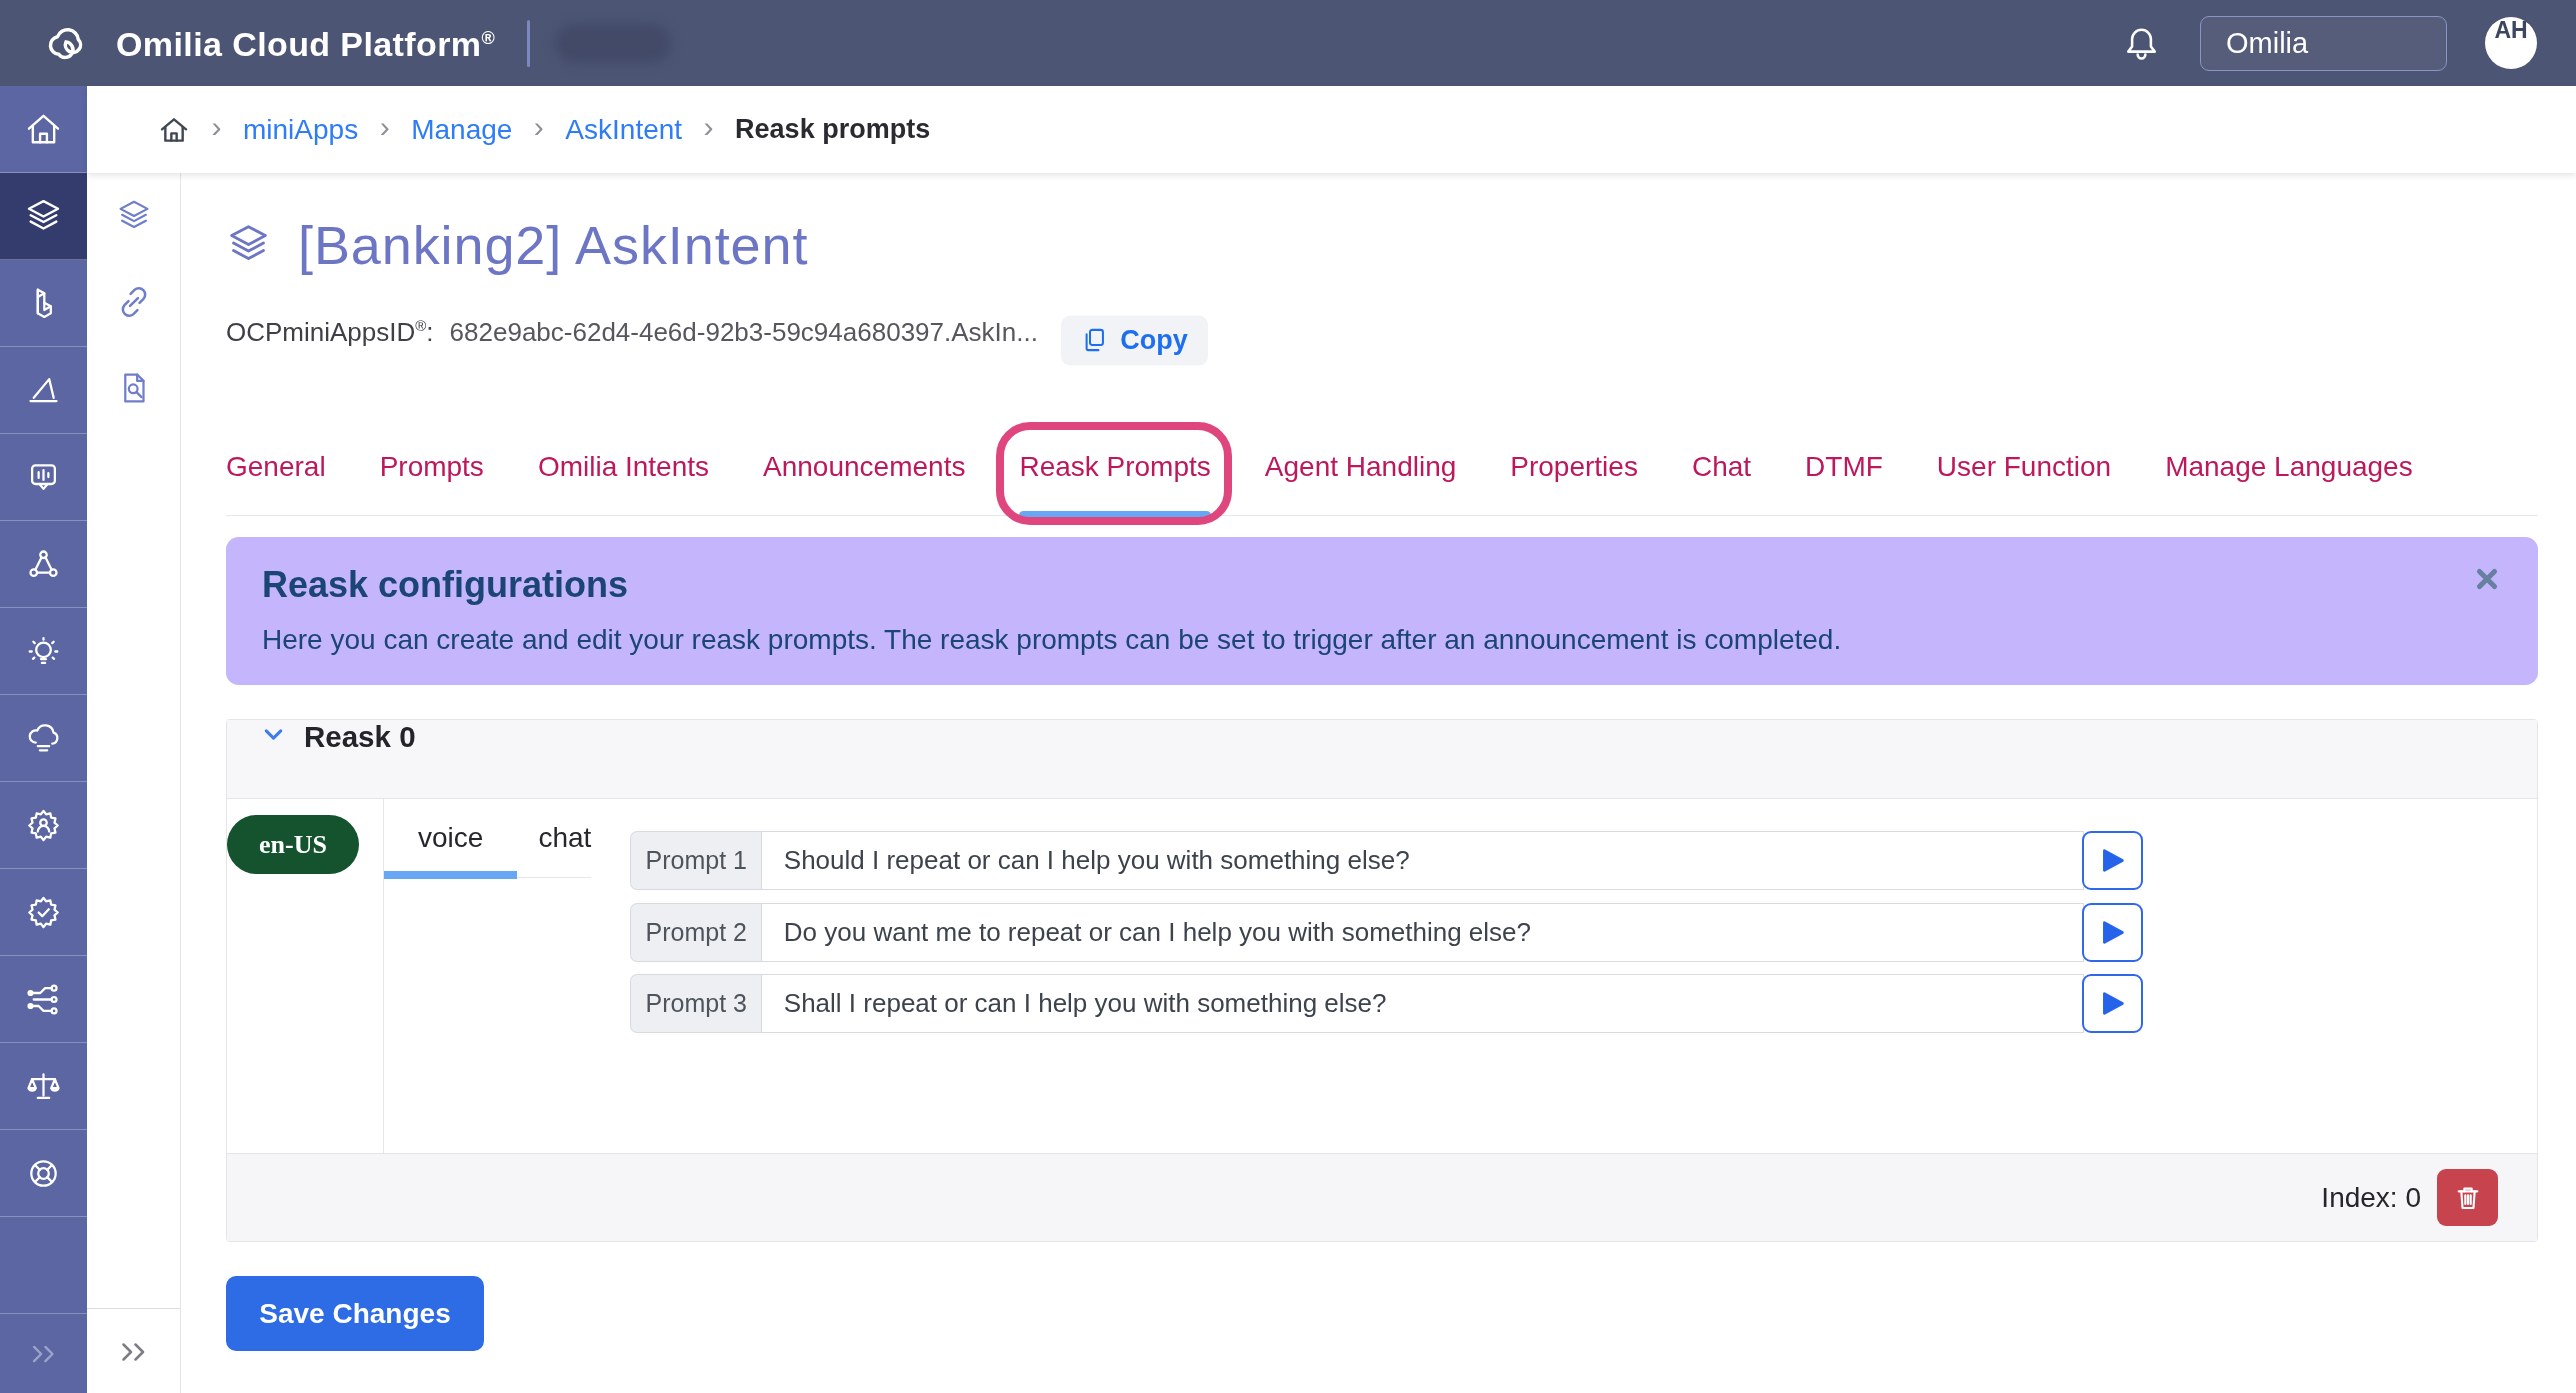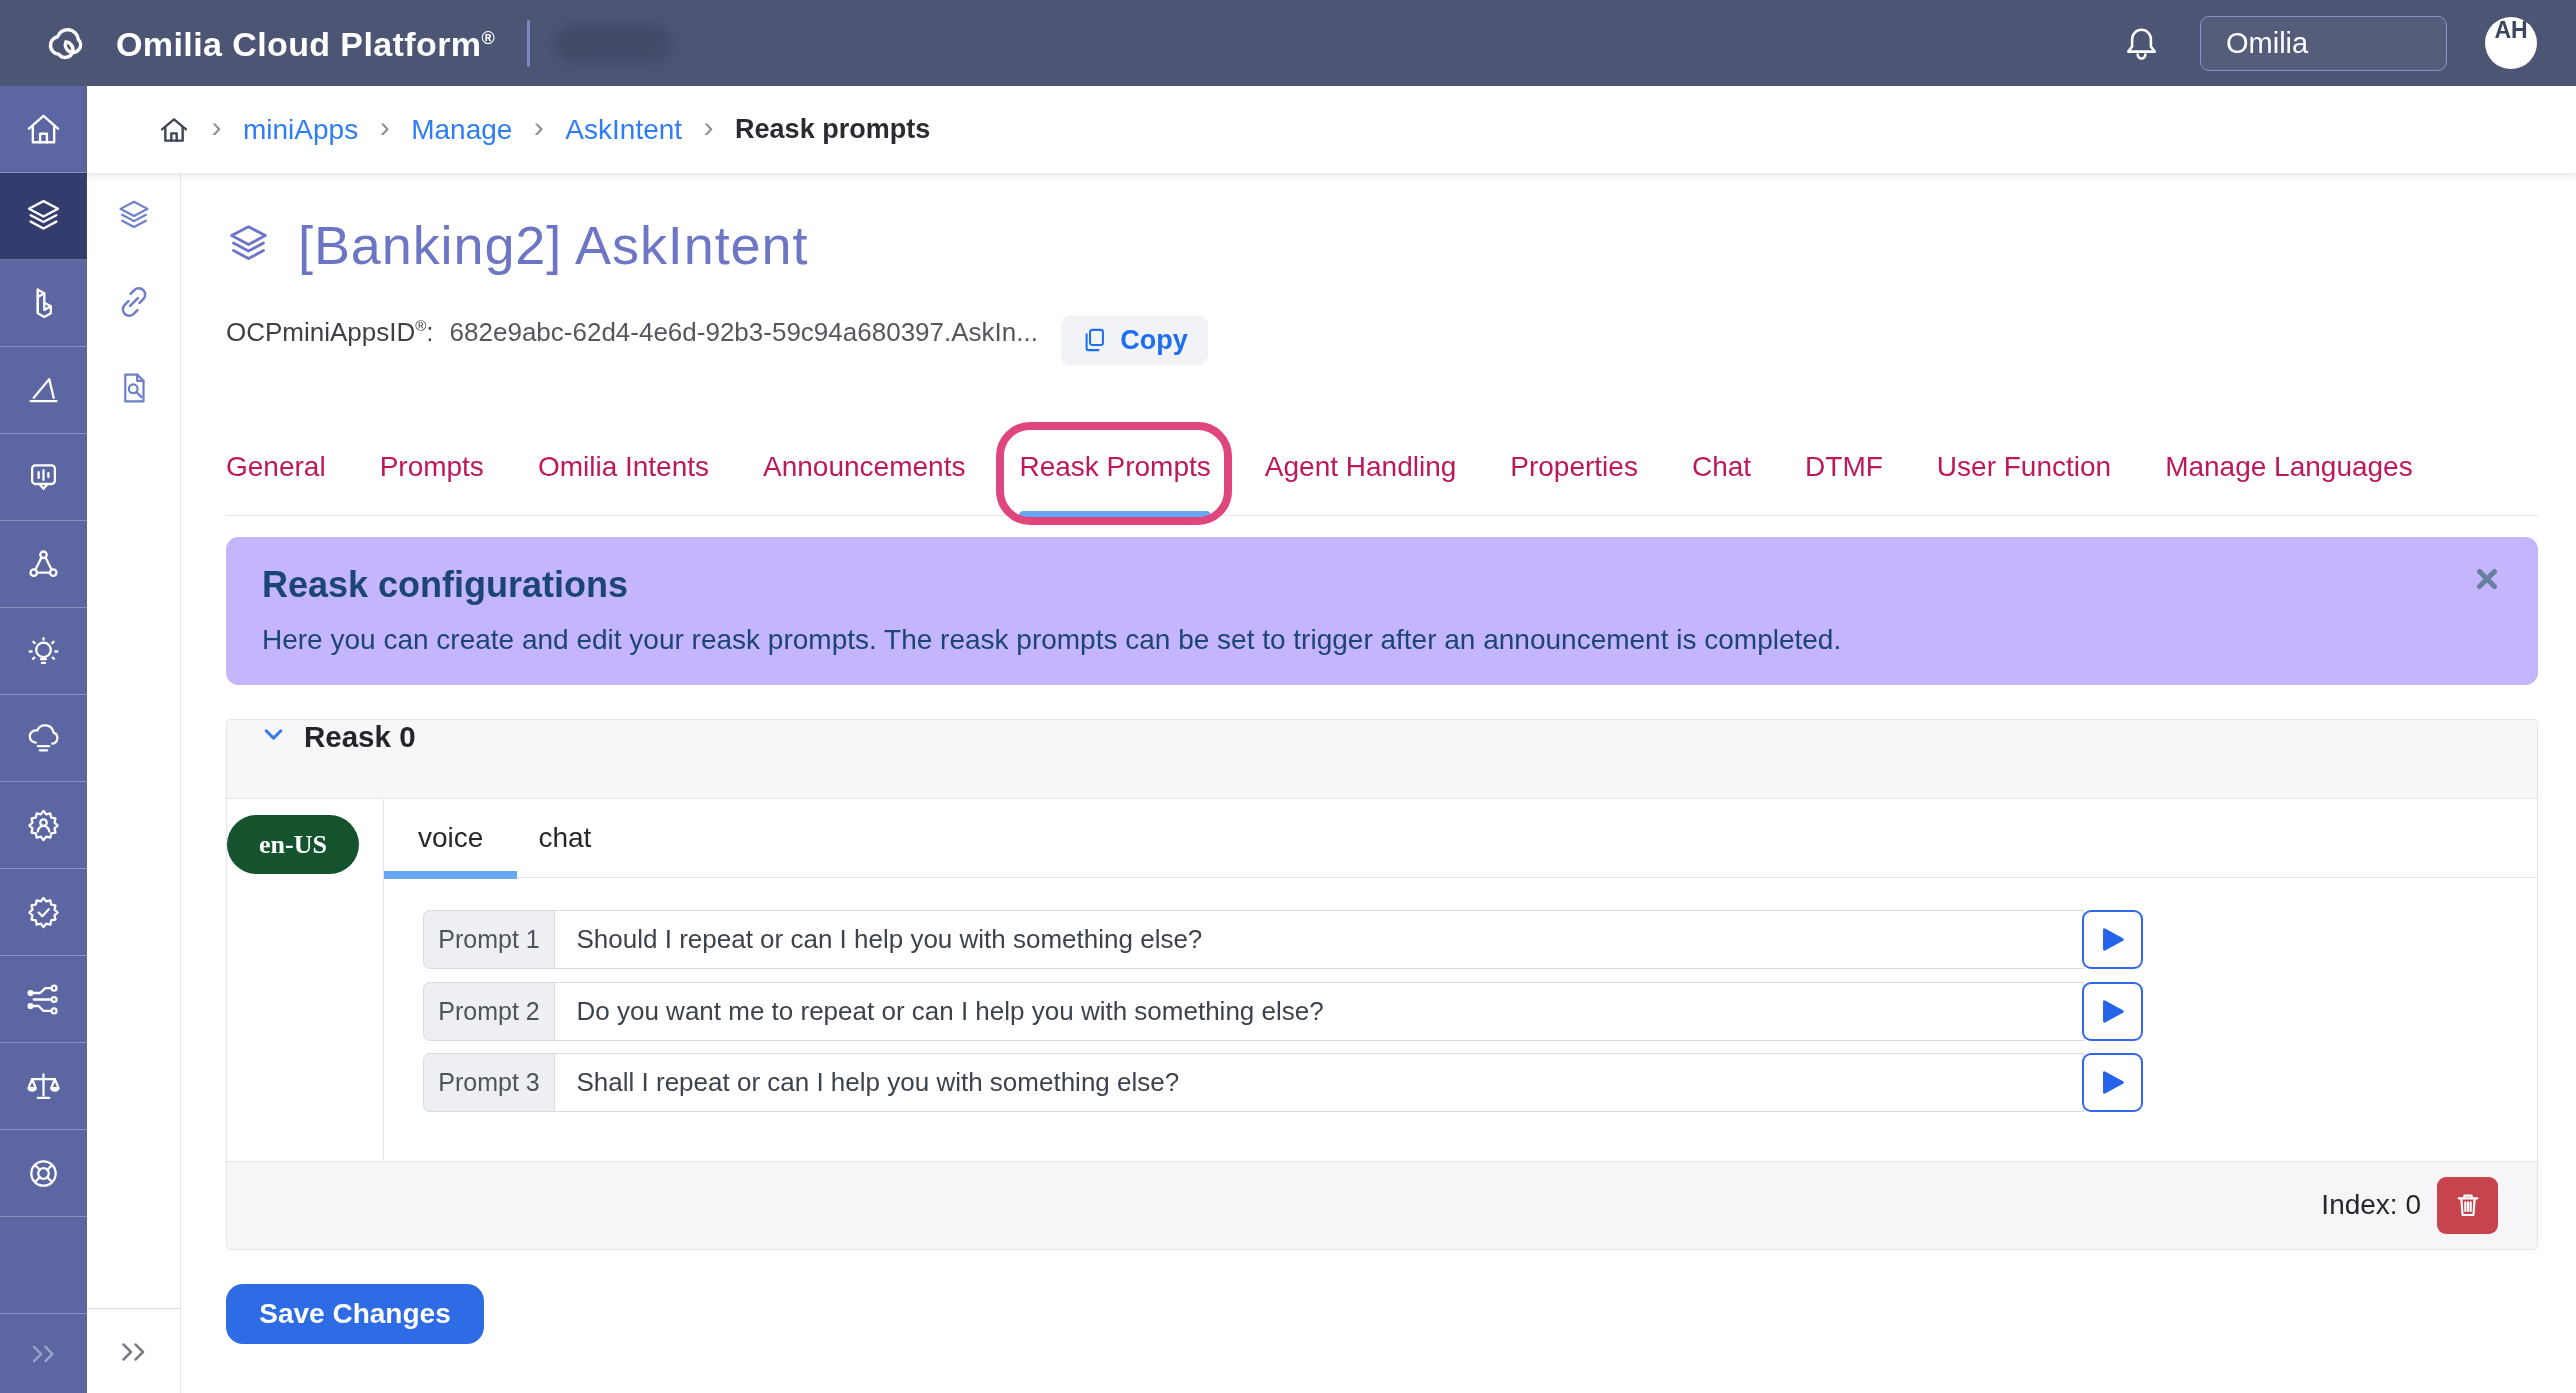--- a/index.html
+++ b/index.html
@@ -84,21 +84,21 @@
   
   .card{margin-top:34px;border:1.8px solid #e4e5e9;border-radius:3.6px;}
   .card-header{height:79px;background:#f7f7f9;border-bottom:1.8px solid #e4e5e9;
                display:flex;align-items:flex-start;gap:16px;padding-left:32px;cursor:pointer;}
   .card-header-text{font-size:29.5px;font-weight:700;color:#24242b;}
   .card-body{display:flex;min-height:354px;}
   .lang-col{width:157px;flex:none;border-right:1.8px solid #e4e5e9;padding-top:16px;}
   .lang-badge{width:132px;height:59px;border-radius:29.5px;background:#14532d;color:#fff;
               font-size:26px;font-weight:700;display:flex;align-items:center;
               justify-content:center;cursor:pointer;font-family:Liberation Serif, serif;}
-  .tab-content-col{flex:1;display:flex;flex-direction:column;min-width:0;}
+  .tab-content-col{flex:1;display:flex;flex-direction:row;min-width:0;}
   .channel-tabs{height:79px;flex:none;border-bottom:1.8px solid #e6e6ea;display:flex;
                 align-items:flex-end;padding-left:34px;gap:55px;}
   .channel-tab{font-size:28px;color:#26262c;padding-bottom:23px;position:relative;cursor:pointer;}
   .channel-tab .ch-indicator{display:none;}
   .channel-tab.active .ch-indicator{display:block;position:absolute;left:-34px;width:133px;
                 bottom:-1.8px;height:8px;background:#68a7f3;}
   .prompts{flex:1;padding:32px 394px 36px 39px;}
   .prompt-row{display:flex;height:59px;margin-bottom:12.5px;}
   .prompt-label{width:131px;flex:none;background:#edeff2;border:1.8px solid #d8dbe0;
                 border-right:none;border-radius:7.2px 0 0 7.2px;display:flex;align-items:center;
@@ -107,22 +107,22 @@
                 padding:0 21.5px;font-size:26px;color:#3d434c;font-family:inherit;outline:none;}
   .play-btn{width:61px;flex:none;border:2.7px solid #2f68ea;border-radius:9px;background:#fff;
             display:flex;align-items:center;justify-content:center;margin-left:-1.8px;
             cursor:pointer;padding:0;}
   .card-footer{height:88px;background:#f6f6f8;border-top:1.8px solid #e4e5e9;display:flex;
                align-items:center;justify-content:flex-end;gap:16px;padding-right:39px;}
   .index-label{font-size:28px;color:#26262c;}
   .trash-btn{width:61px;height:57px;background:#c7444f;border:none;border-radius:9px;
              display:flex;align-items:center;justify-content:center;cursor:pointer;}
 
-  .save-btn{margin-top:34px;width:258px;height:60px;background:#2d6ce5;color:#fff;
-            font-size:28px;font-weight:700;border:none;border-radius:17px;cursor:pointer;
+  .save-btn{margin-top:34px;width:258px;height:75px;background:#2d6ce5;color:#fff;
+            font-size:28px;font-weight:700;border:none;border-radius:10px;cursor:pointer;
             font-family:inherit;}
 
   svg.ic{stroke:currentColor;fill:none;stroke-width:2.8;stroke-linecap:round;stroke-linejoin:round;}
 </style>
 </head>
 <body>
 
 <div class="app">
 
   <header class="topbar">

